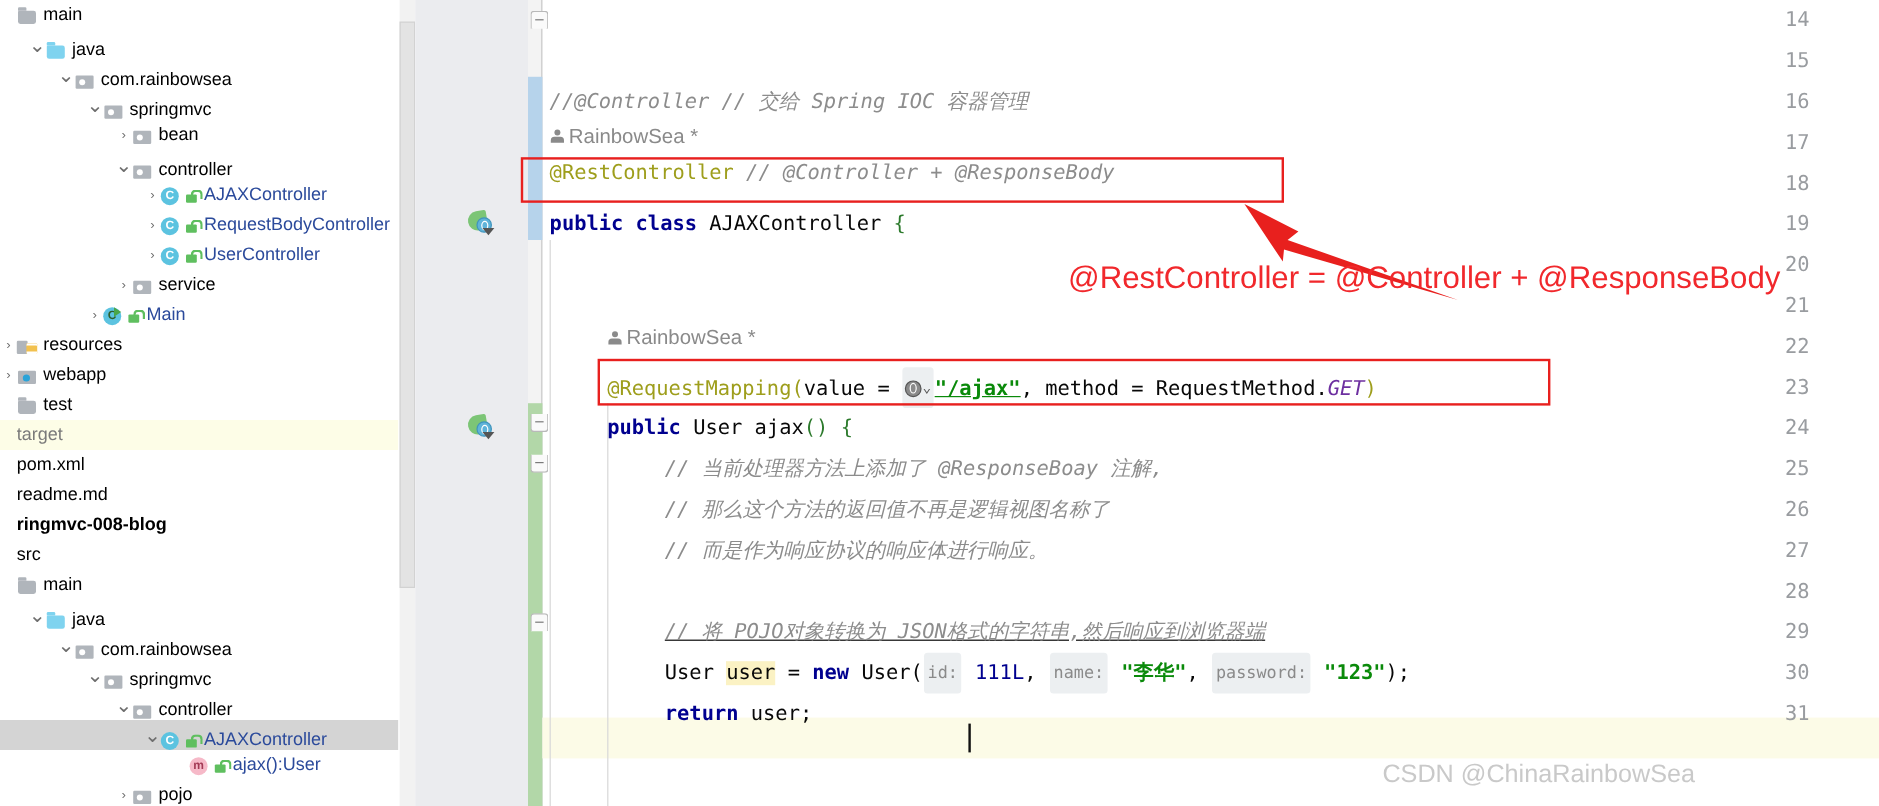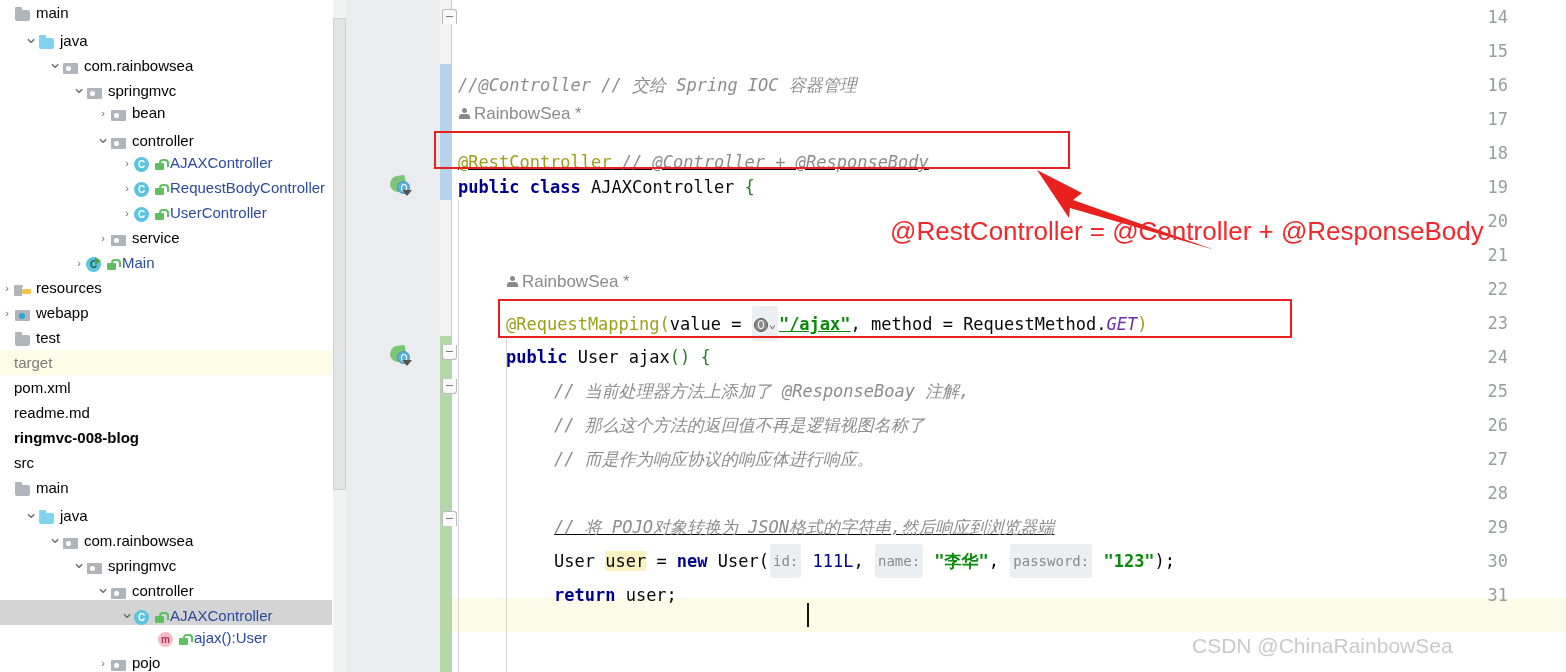--- a/index.html
+++ b/index.html
@@ -331,21 +331,21 @@
         <span class="num">29</span>
       </div>
       <div class="ln" style="top: 544px; text-align: right;">
         <span class="num">30</span>
       </div>
       <div class="ln" style="top: 578px;">
         <span class="num">31</span>
       </div>
       <div class="cl" style="top: 68px;"><span class="cm">//@Controller  // 交给 Spring IOC 容器管理</span></div>
       <div class="hint-user" style="top: 102px;"><span class="dot"></span><span>RainbowSea *</span></div>
-      <div class="cl" style="top: 145px; text-decoration: underline;"><span class="ann">@RestController</span><span class="cm">  // @Controller + @ResponseBody</span></div>
+      <div class="cl" style="top: 127px;"><span class="ann">@RestController</span><span class="cm">  // @Controller + @ResponseBody</span></div>
       <div class="cl" style="top: 170px;"><span class="kw">public class </span><span>AJAXController </span><span class="gr">{</span></div>
       <div class="hint-user" style="top: 270px; left: 160px;"><span class="dot"></span><span>RainbowSea *</span></div>
       <div class="cl" style="top: 306px; left: 160px;"><span class="ann">@RequestMapping(</span><span>value = </span><span class="globe-inlay"><span class="g"></span><span class="cv">⌄</span></span><span class="str"><u>"/ajax"</u></span><span>, method = RequestMethod.</span><span class="pur">GET</span><span class="ann">)</span></div>
       <div class="cl" style="top: 340px; left: 160px;"><span class="kw">public </span><span>User </span><span>ajax</span><span class="gr">()</span><span> </span><span class="gr">{</span></div>
       <div class="cl" style="top: 374px; left: 208px;"><span class="cm">// 当前处理器方法上添加了 @ResponseBoay 注解,</span></div>
       <div class="cl" style="top: 408px; left: 208px;"><span class="cm">// 那么这个方法的返回值不再是逻辑视图名称了</span></div>
       <div class="cl" style="top: 442px; left: 208px;"><span class="cm">// 而是作为响应协议的响应体进行响应。</span></div>
       <div class="cl" style="top: 510px; left: 208px; text-decoration: underline;"><span class="cm">// 将 POJO对象转换为 JSON格式的字符串,然后响应到浏览器端</span></div>
       <div class="cl" style="top: 544px; left: 208px;"><span>User </span><span class="hlvar">user</span><span> = </span><span class="kw">new</span><span> User(</span><span class="inlay">id:</span><span class="num2"> 111L</span><span>,  </span><span class="inlay">name:</span><span class="str"> "李华"</span><span>,  </span><span class="inlay">password:</span><span class="str"> "123"</span><span>);</span></div>
       <div class="cl" style="top: 578px; left: 208px;"><span class="kw">return</span><span> user;</span></div>
@@ -353,14 +353,14 @@
 
   <div class="redbox" style="left:434px;top:131px;width:636px;height:38px;"></div>
   <div class="redbox" style="left:498px;top:299px;width:794px;height:39px;"></div>
 
   <svg id="arrow-svg" viewBox="0 0 1566 672">
     <path d="M1037,170 L1082,193 L1073,200 L1215,250 L1070,208 L1069,218 Z" fill="#e8201e"></path>
   </svg>
 
   <div id="redtext" style="left:890px;top:216px;">@RestController = @Controller + @ResponseBody</div>
 
-  <div id="watermark" style="left:1192px;top:634px;">CSDN @ChinaRainbowSea</div>
+  <div id="watermark" style="left:1152px;top:634px;">CSDN @ChinaRainbowSea</div>
 </div>
 
 </body></html>

